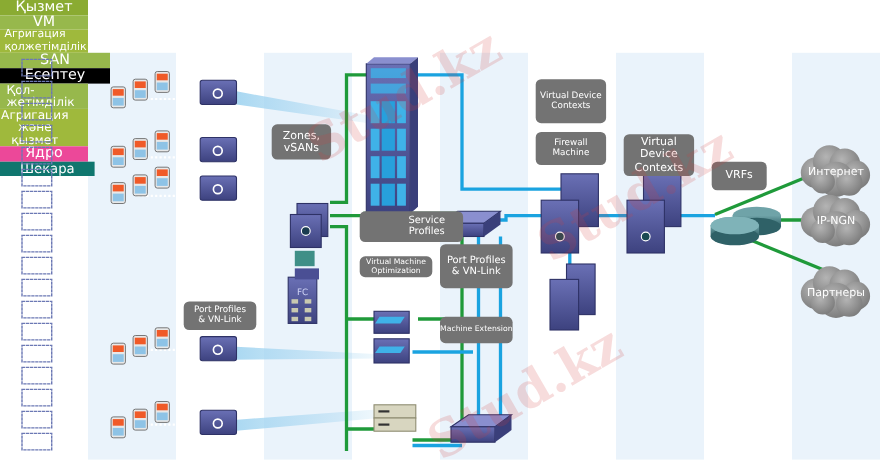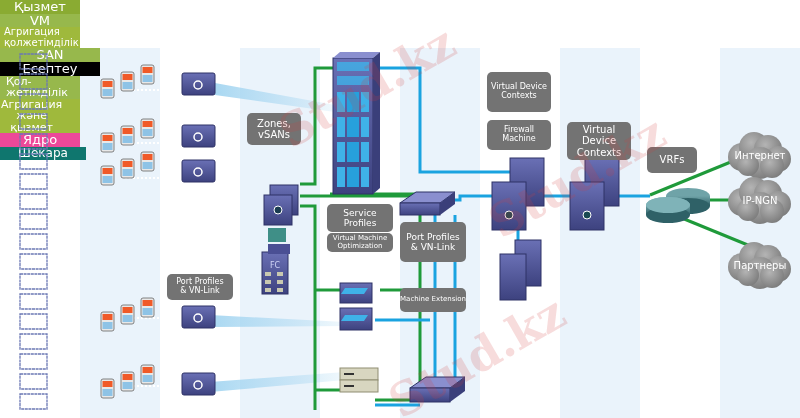--- a/index.html
+++ b/index.html
@@ -364,21 +364,21 @@
       <g>
         <rect x="141" y="365" width="13" height="19" rx="2" fill="#e8e8e8" stroke="#666" stroke-width="0.8"></rect>
         <rect x="142.5" y="367" width="10" height="6" fill="#f05a28"></rect>
         <rect x="142.5" y="375" width="10" height="7" fill="#8ec3e6"></rect>
       </g>
     </g>
 </svg>
 
 <div class="lbl" style="left:247px;top:113px;width:54px;height:32px;font-size:10px;">Zones,
 vSANs</div>
-<div class="lbl" style="left:327px;top:204px;width:66px;height:28px;font-size:9px;">Service
+<div class="lbl" style="left:327px;top:192px;width:66px;height:28px;font-size:9px;padding-left:28px;">Service
 Profiles</div>
 <div class="lbl" style="left:327px;top:233px;width:66px;height:19px;font-size:7px;">Virtual Machine
 Optimization</div>
 <div class="lbl" style="left:400px;top:222px;width:66px;height:40px;font-size:9px;">Port Profiles
 &amp; VN-Link</div>
 <div class="lbl" style="left:400px;top:288px;width:66px;height:24px;font-size:7px;">Machine Extension</div>
 <div class="lbl" style="left:167px;top:274px;width:66px;height:26px;font-size:8px;">Port Profiles
 &amp; VN-Link</div>
 <div class="lbl" style="left:487px;top:72px;width:64px;height:40px;font-size:8px;">Virtual Device
 Contexts</div>

